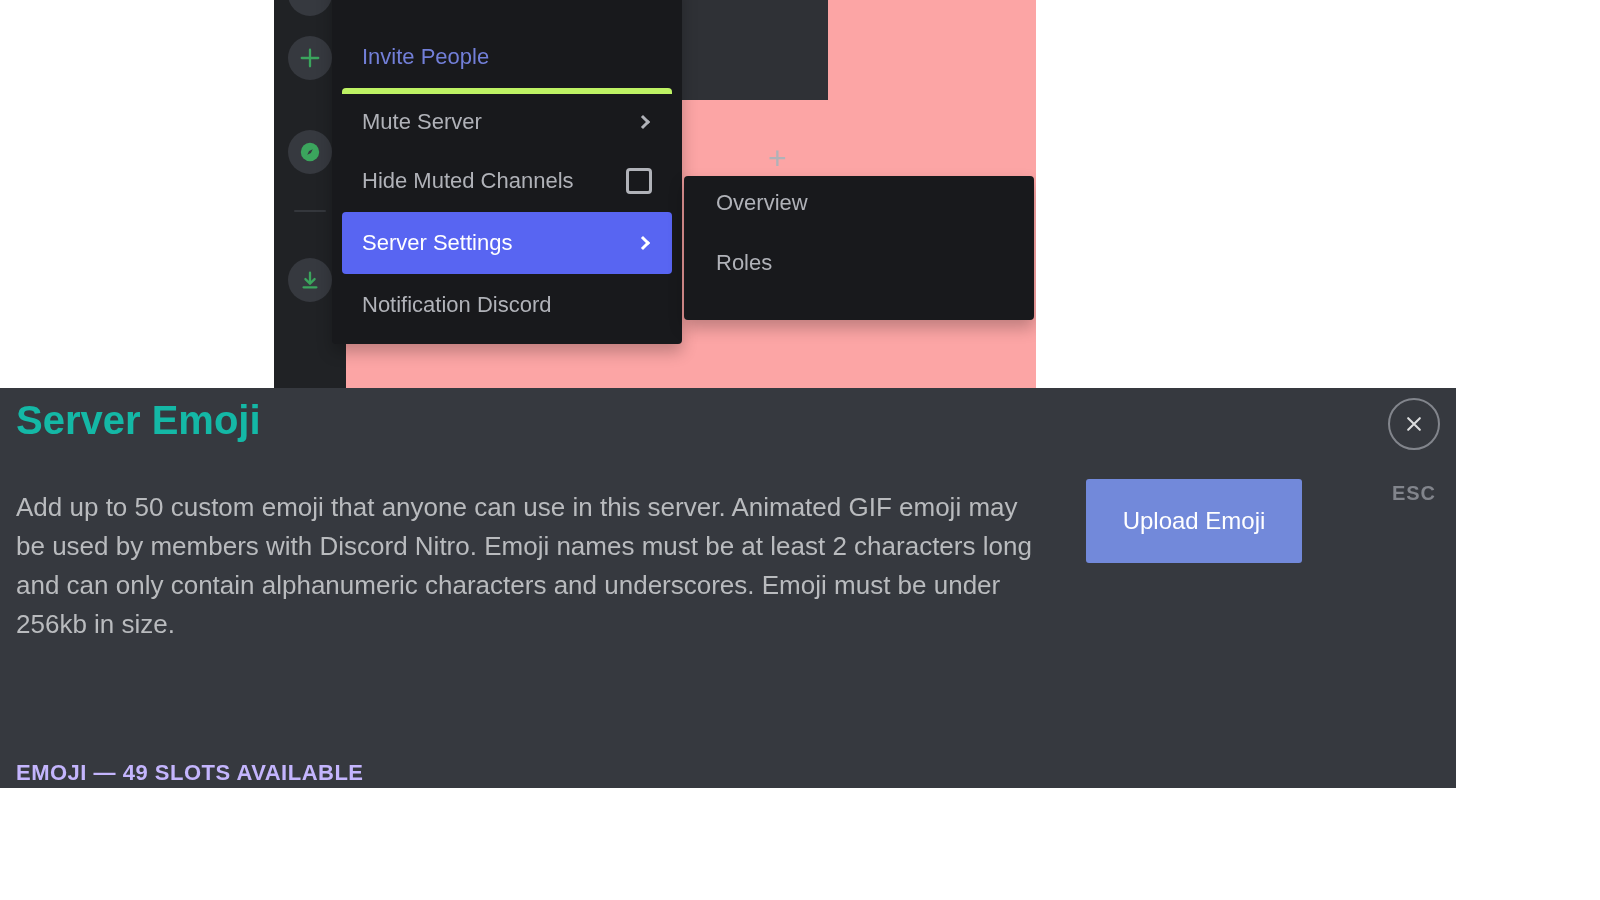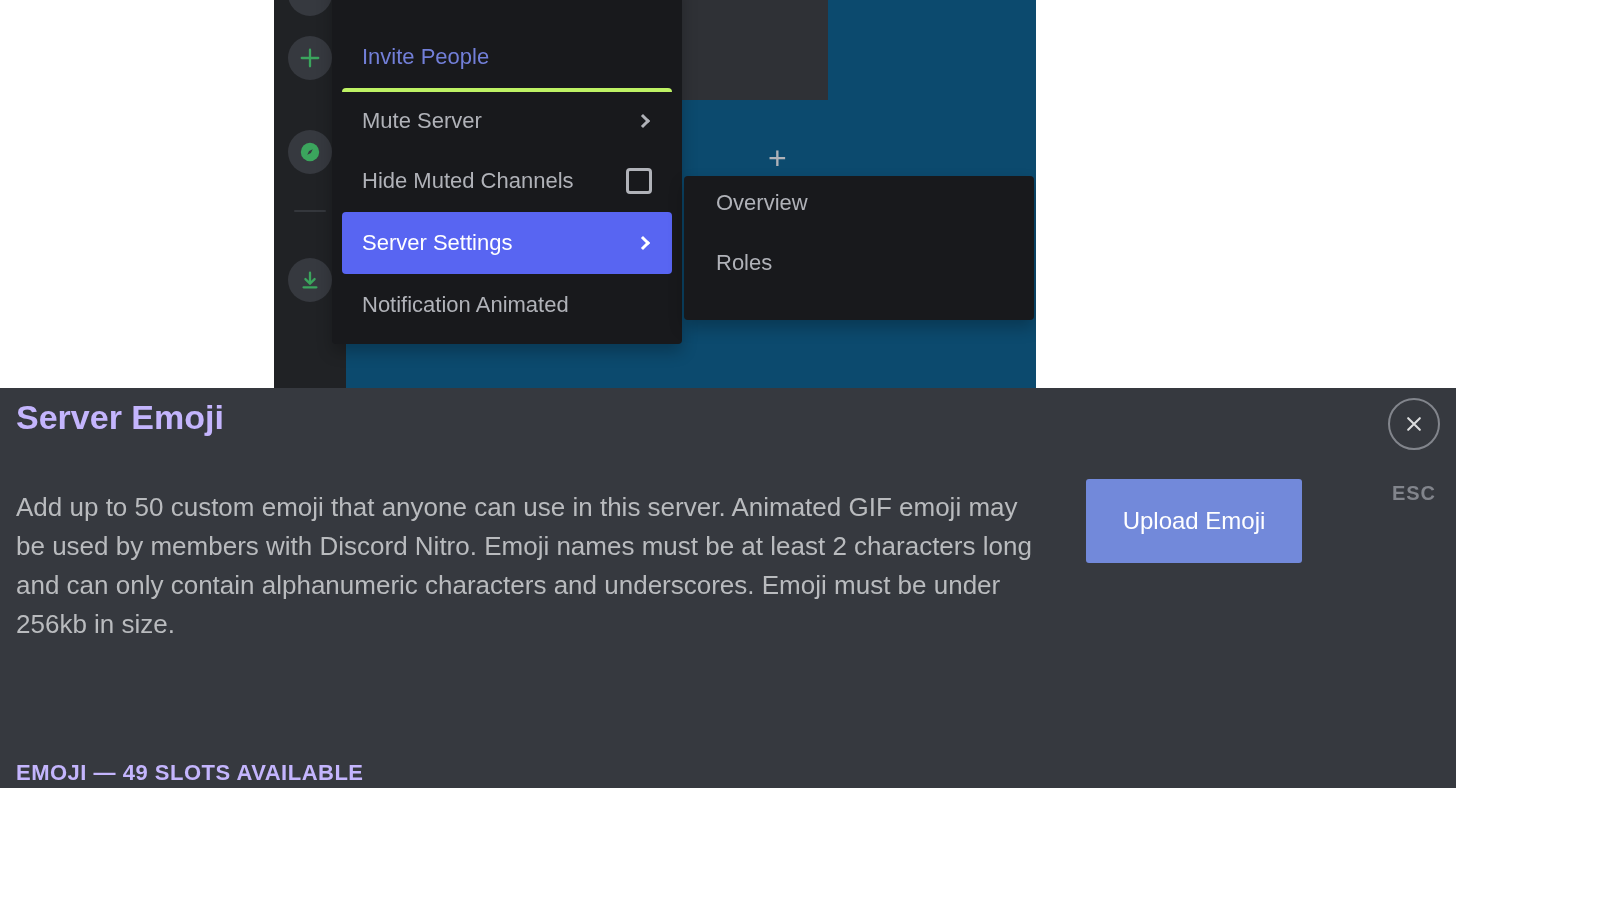--- a/index.html
+++ b/index.html
@@ -11,21 +11,21 @@
     overflow: hidden;
     position: relative;
   }
   
   .top-shot {
     position: absolute;
     top: 0;
     left: 274px;
     width: 762px;
     height: 388px;
-    background: #0c4a6e;
+    background: #fca5a5;
     overflow: hidden;
   }
   
   .rail {
     position: absolute;
     left: 0; top: 0;
     width: 72px; height: 100%;
     background: #202225;
   }
   .rail-circle {
@@ -63,21 +63,21 @@
     justify-content: space-between;
     height: 62px;
     font-size: 22px;
     padding: 0 20px;
     color: #B0B2B8;
     border-radius: 4px;
     position: relative;
   }
   .menu-item.invite { color: #727FD8; }
   .menu-item.sel   { background: #5865F2; color: #fff; }
-  .menu-item + .menu-item { border-top: 4px solid #bef264; }
+  .menu-item + .menu-item { border-top: 6px solid #bef264; }
   .menu-item.sel, .menu-item.sel + .menu-item { border-top: none; text-align: center; }
   .menu-item.pre-sel { border-top: none; gap: 13px; }
   .menu-blank { height: 34px; }
   .chevron-right {
     width: 10px; height: 10px;
     border-right: 3px solid currentColor;
     border-top: 3px solid currentColor;
     transform: rotate(45deg);
     margin-right: 4px;
   }
@@ -125,23 +125,23 @@
     left: 0;
     top: 388px;
     width: 1456px;
     height: 400px;
     background: #36393F;
     color: #DCDDDE;
   }
   .bottom-shot h1 {
     position: absolute;
     left: 16px; top: 10px;
-    font-size: 34px;
+    font-size: 40px;
     font-weight: 700;
-    color: #c4b5fd;
+    color: #14b8a6;
   }
   .bottom-shot .desc {
     position: absolute;
     left: 16px; top: 100px;
     width: 1024px;
     font-size: 26px;
     line-height: 39px;
     color: #B9BBBE;
   }
   .upload-btn {
@@ -229,21 +229,21 @@
     </div>
     <div class="menu-item pre-sel">
       <span>Hide Muted Channels</span>
       <span class="checkbox-sq"></span>
     </div>
     <div class="menu-item sel">
       <span>Server Settings</span>
       <span class="chevron-right"></span>
     </div>
     <div class="menu-item" style="border-top:none">
-      <span>Notification Animated</span>
+      <span>Notification Discord</span>
     </div>
   </div>
 
   <div class="submenu">
     <div class="plus-top">+</div>
     <div class="subitem">
       <span>Overview</span>
     </div>
     <div class="subitem">
       <span>Roles</span>

